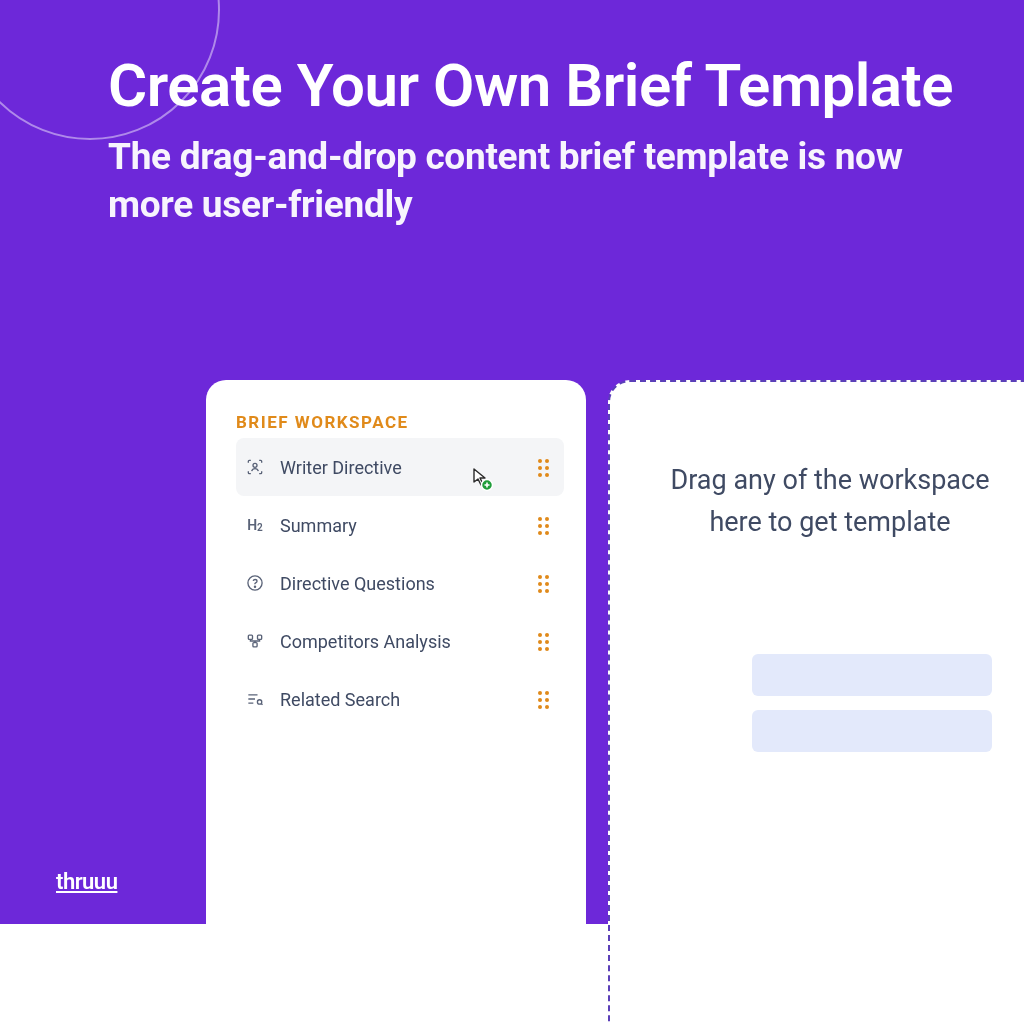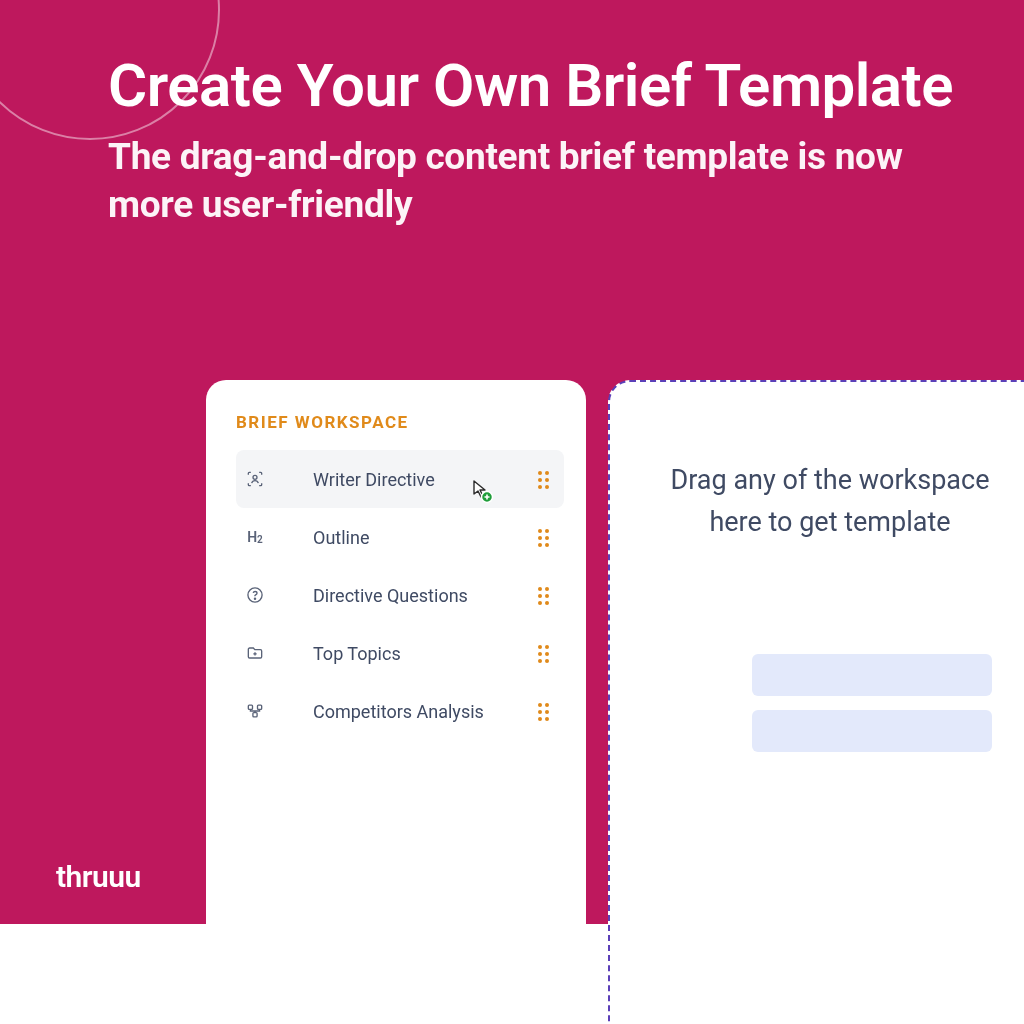--- a/index.html
+++ b/index.html
@@ -1,21 +1,21 @@
 <!DOCTYPE html>
 <html><head>
 <meta charset="utf-8">
 <style>
   * { box-sizing: border-box; margin: 0; padding: 0; }
   html, body { width: 1024px; height: 1024px; overflow: hidden; font-family: -apple-system, BlinkMacSystemFont, "Segoe UI", Roboto, Helvetica, Arial, sans-serif; }
   .canvas {
     position: relative;
     width: 1024px;
     height: 924px;
-    background: #be185d;
+    background: #6d28d9;
   }
   .deco-circle {
     position: absolute;
     top: -120px;
     left: -40px;
     width: 260px;
     height: 260px;
     border: 2px solid rgba(255,255,255,0.45);
     border-radius: 50%;
   }
@@ -38,41 +38,42 @@
     font-weight: 700;
     line-height: 1.28;
     letter-spacing: -0.3px;
     color: rgba(255,255,255,0.95);
   }
   .brand {
     position: absolute;
     left: 56px;
     bottom: 30px;
     color: #fff;
-    font-size: 30px;
+    font-size: 22px;
     font-weight: 600;
     letter-spacing: -0.5px;
+    text-decoration: underline;
   }
 
   .workspace-panel {
     position: absolute;
     top: 380px;
     left: 206px;
     width: 380px;
     height: 650px;
     background: #fff;
     border-radius: 20px 20px 0 0;
     padding: 32px 22px 0 30px;
   }
   .ws-title {
     color: #e08a1a;
     font-size: 17px;
     font-weight: 700;
     letter-spacing: 1.5px;
-    margin-bottom: 18px;
+    margin-bottom: 6px;
   }
   .ws-item {
     display: flex;
     align-items: center;
     height: 58px;
     padding: 0 10px 0 8px;
     border-radius: 8px;
     color: #3f4a63;
     font-size: 18px;
     position: relative;
@@ -84,21 +85,21 @@
     width: 22px;
     height: 22px;
     display: inline-flex;
     align-items: center;
     justify-content: center;
     color: #5a6378;
     margin-right: 14px;
     flex: none;
   }
   .ws-icon svg { width: 20px; height: 20px; stroke: currentColor; fill: none; stroke-width: 1.6; }
-  .ws-label { flex: 1; margin-left: 33px; }
+  .ws-label { flex: 1; }
   .drag-handle {
     width: 16px;
     height: 16px;
     display: grid;
     grid-template-columns: 4px 4px;
     grid-template-rows: 4px 4px 4px;
     gap: 3px;
     flex: none;
   }
   .drag-handle span {
@@ -183,21 +184,21 @@
           <path d="M19 16.5v5M16.5 19h5" stroke="#fff" stroke-width="1.6"></path>
         </svg>
       </span>
     </div>
 
 
     <div class="ws-item">
       <span class="ws-icon" style="font-size:14px;font-weight:600;color:#5a6378;">
         H<span style="font-size:10px;position:relative;top:2px;">2</span>
       </span>
-      <span class="ws-label">Outline</span>
+      <span class="ws-label">Summary</span>
       <span class="drag-handle">
           <span></span>
           <span></span>
           <span></span>
           <span></span>
           <span></span>
           <span></span>
         </span>
     </div>
 
@@ -213,37 +214,20 @@
       <span class="drag-handle">
           <span></span>
           <span></span>
           <span></span>
           <span></span>
           <span></span>
           <span></span>
         </span>
     </div>
 
-    <div class="ws-item">
-      <span class="ws-icon">
-        <svg viewBox="0 0 24 24">
-            <path d="M4 7.5A1.5 1.5 0 0 1 5.5 6H10l1.8 2H18.5A1.5 1.5 0 0 1 20 9.5v7A1.5 1.5 0 0 1 18.5 18h-13A1.5 1.5 0 0 1 4 16.5z"></path>
-            <path d="M12 11v4M10 13h4"></path>
-          </svg>
-      </span>
-      <span class="ws-label">Top Topics</span>
-      <span class="drag-handle">
-          <span></span>
-          <span></span>
-          <span></span>
-          <span></span>
-          <span></span>
-          <span></span>
-        </span>
-    </div>
 
 
 
     <div class="ws-item">
       <span class="ws-icon">
         <svg viewBox="0 0 24 24">
             <rect x="4" y="5" width="5" height="5" rx="1"></rect>
             <rect x="15" y="5" width="5" height="5" rx="1"></rect>
             <rect x="9.5" y="14" width="5" height="5" rx="1"></rect>
             <path d="M6.5 10v2h11v-2M12 12v2"></path>
@@ -253,20 +237,38 @@
       <span class="drag-handle">
           <span></span>
           <span></span>
           <span></span>
           <span></span>
           <span></span>
           <span></span>
         </span>
     </div>
 
+    <div class="ws-item">
+      <span class="ws-icon">
+        <svg viewBox="0 0 24 24">
+            <path d="M4 7h11M4 12h8M4 17h6"></path>
+            <circle cx="17.5" cy="15.5" r="2.6"></circle>
+            <path d="M19.5 17.5 21 19"></path>
+          </svg>
+      </span>
+      <span class="ws-label">Related Search</span>
+      <span class="drag-handle">
+          <span></span>
+          <span></span>
+          <span></span>
+          <span></span>
+          <span></span>
+          <span></span>
+        </span>
+    </div>
   </div>
 
   <div class="drop-panel">
     <div class="drop-text">
       <span>Drag any of the workspace</span><br>
       <span>here to get template</span>
     </div>
     <div class="placeholder-blocks">
       <div class="ph"></div>
       <div class="ph"></div>

